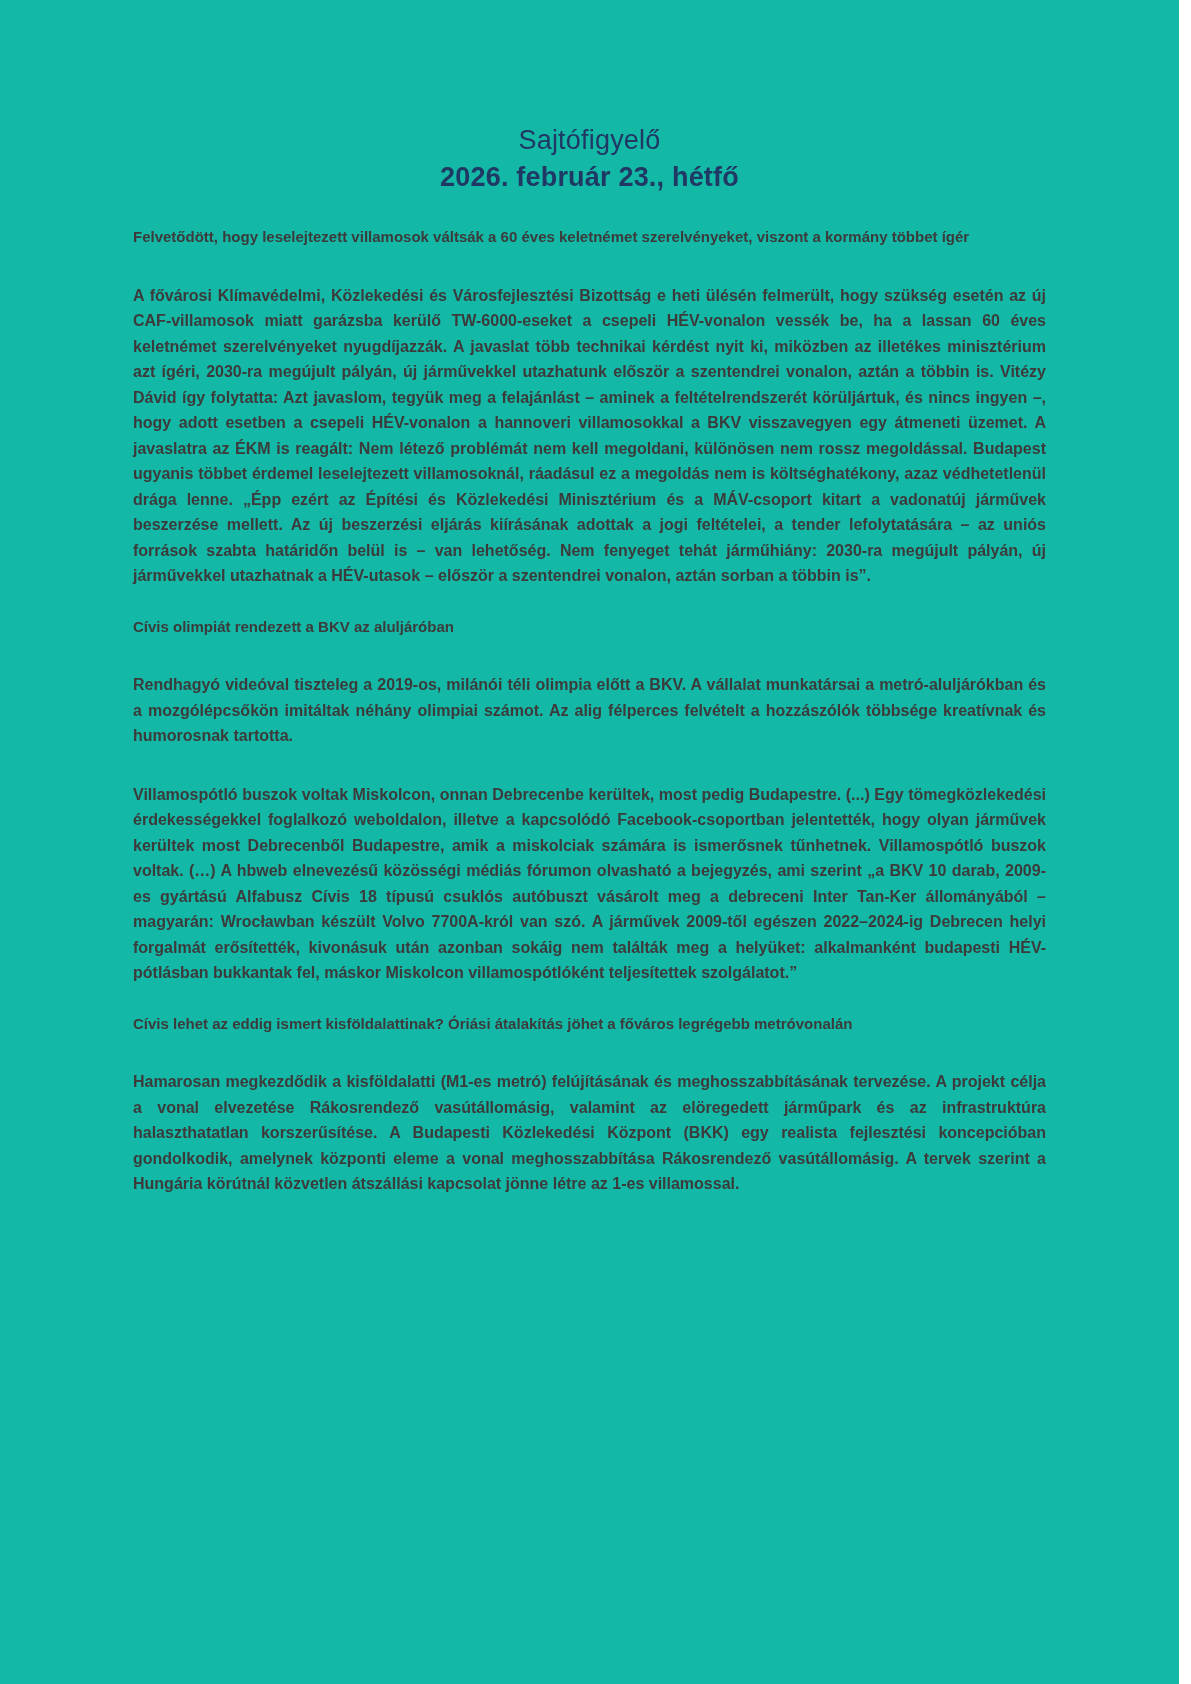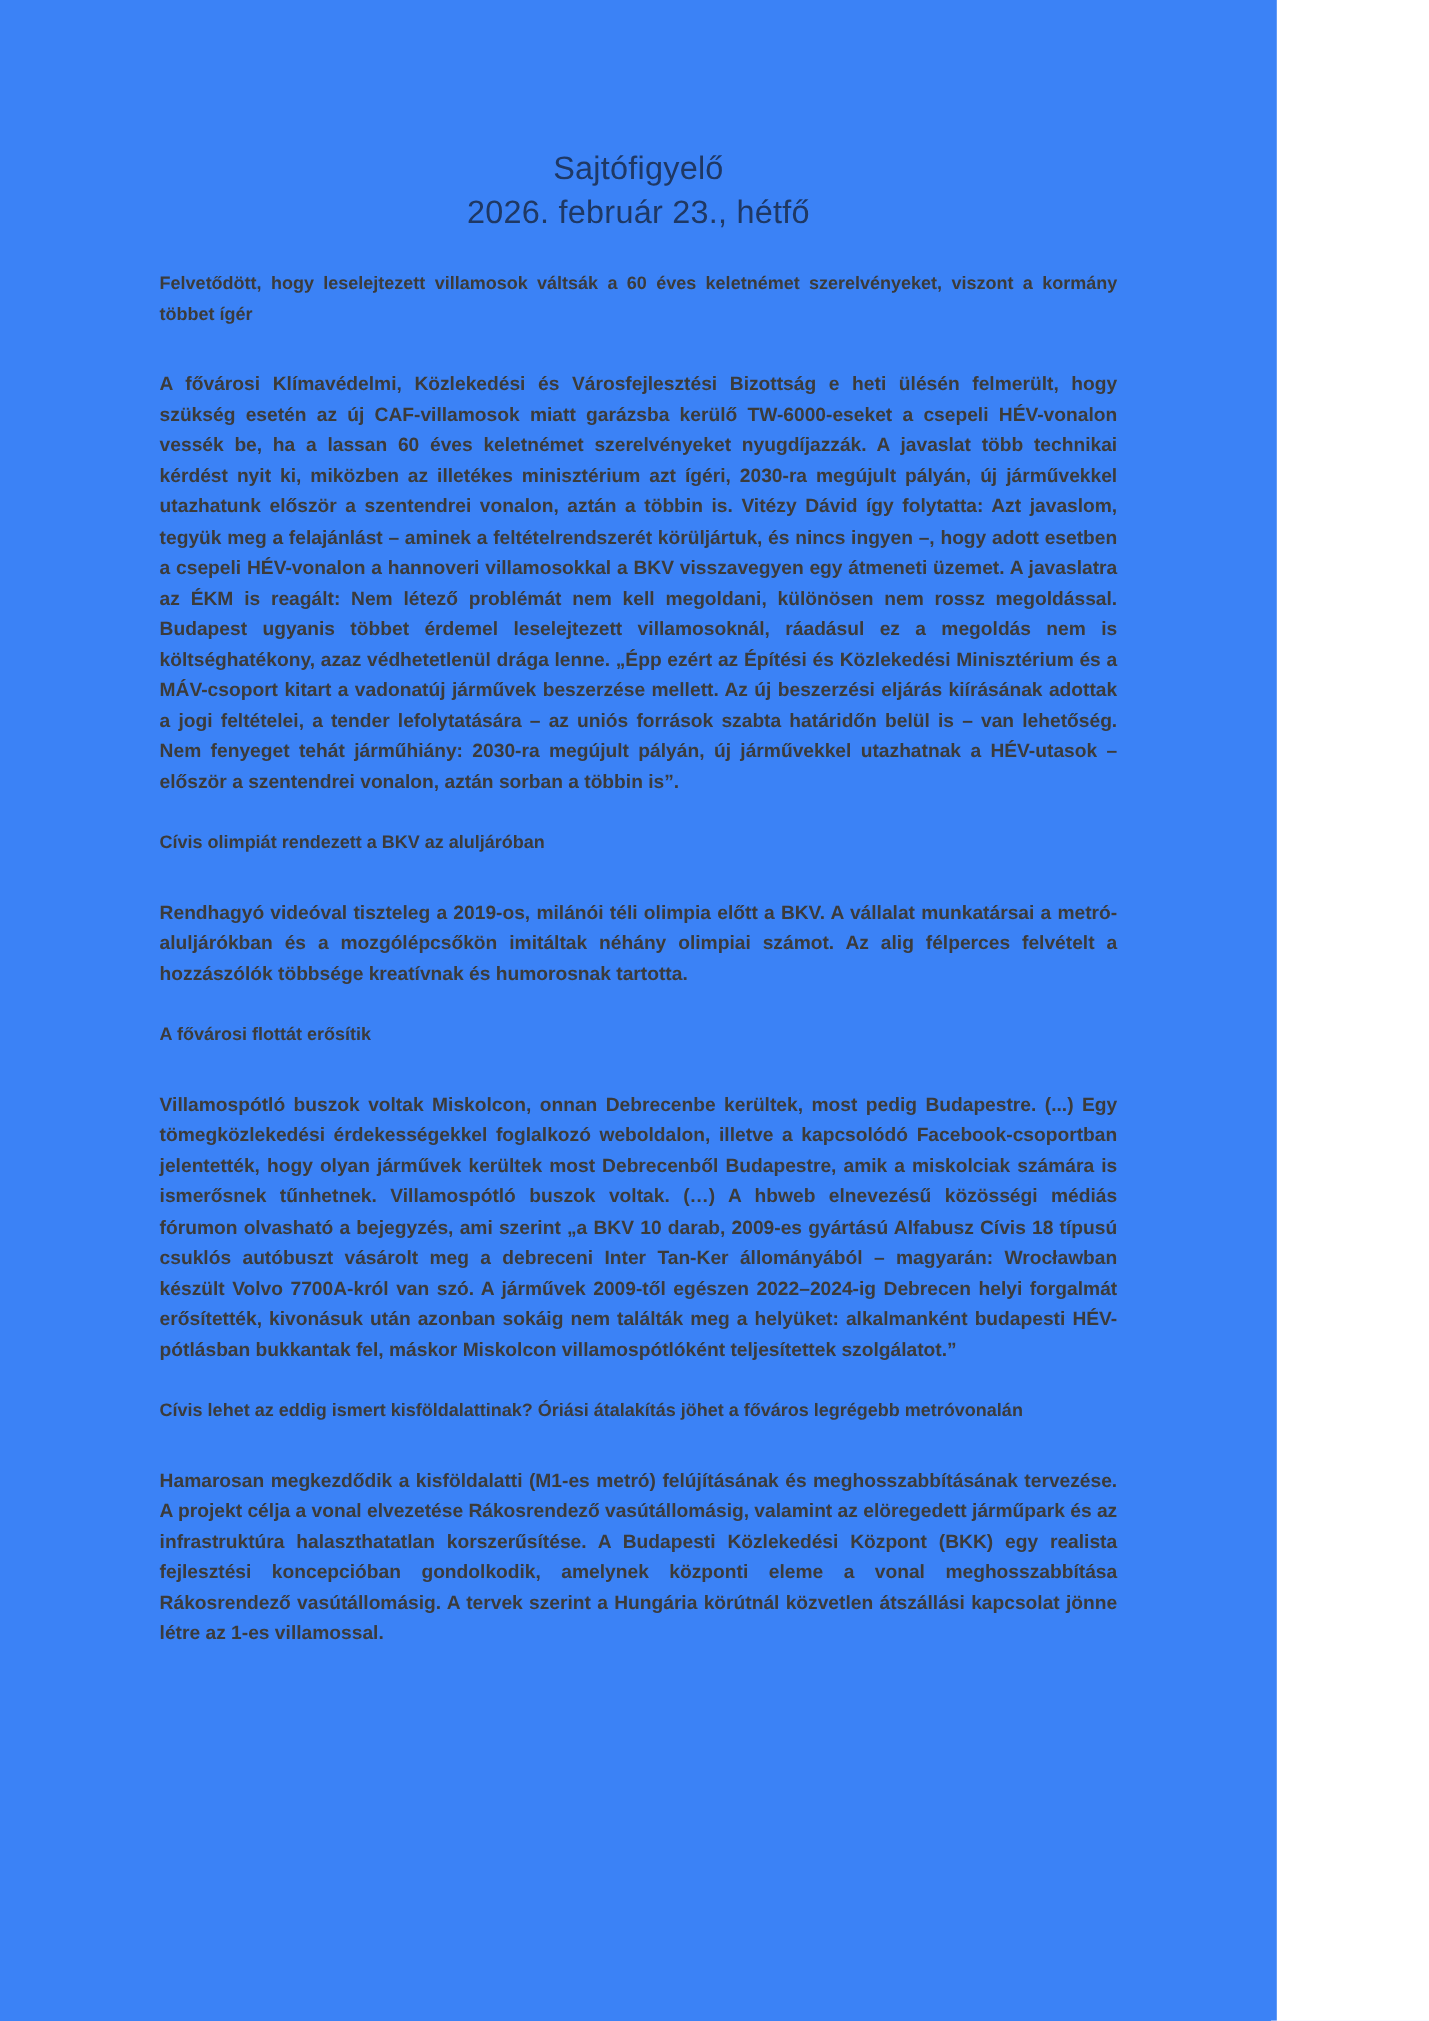--- a/index.html
+++ b/index.html
@@ -8,40 +8,40 @@
     background: #ffffff;
   }
   body {
     width: 1191px;
     height: 1684px;
     overflow: hidden;
     font-family: "Liberation Sans", "DejaVu Sans", sans-serif;
   }
   .page {
     box-sizing: border-box;
-    width: 1064px;
+    width: 1179px;
     height: 1684px;
     padding: 122px 133px 60px 133px;
-    background: #3b82f6;
+    background: #14b8a6;
   }
   .doc-title {
     margin: 0;
     text-align: center;
     color: #1f3864;
     font-size: 27px;
     font-weight: 500;
     line-height: 37px;
     letter-spacing: 0.2px;
   }
   .doc-date {
     margin: 0 0 28px 0;
     text-align: center;
     color: #1f3864;
     font-size: 27px;
-    font-weight: 400;
+    font-weight: 700;
     line-height: 37px;
     letter-spacing: 0.2px;
   }
   .section-heading {
     margin: 25px 0 25px 0;
     color: #3b3b3b;
     font-size: 15px;
     font-weight: 700;
     line-height: 25.5px;
     text-align: justify;
@@ -67,21 +67,20 @@
     <p class="section-heading">Felvetődött, hogy leselejtezett villamosok váltsák a 60 éves keletnémet szerelvényeket, viszont a kormány többet ígér</p>
     <p class="section-body">A fővárosi Klímavédelmi, Közlekedési és Városfejlesztési Bizottság e heti ülésén felmerült, hogy szükség esetén az új CAF-villamosok miatt garázsba kerülő TW-6000-eseket a csepeli HÉV-vonalon vessék be, ha a lassan 60 éves keletnémet szerelvényeket nyugdíjazzák. A javaslat több technikai kérdést nyit ki, miközben az illetékes minisztérium azt ígéri, 2030-ra megújult pályán, új járművekkel utazhatunk először a szentendrei vonalon, aztán a többin is. Vitézy Dávid így folytatta: Azt javaslom, tegyük meg a felajánlást – aminek a feltételrendszerét körüljártuk, és nincs ingyen –, hogy adott esetben a csepeli HÉV-vonalon a hannoveri villamosokkal a BKV visszavegyen egy átmeneti üzemet.  A javaslatra az ÉKM is reagált: Nem létező problémát nem kell megoldani, különösen nem rossz megoldással. Budapest ugyanis többet érdemel leselejtezett villamosoknál, ráadásul ez a megoldás nem is költséghatékony, azaz védhetetlenül drága lenne. „Épp ezért az Építési és Közlekedési Minisztérium és a MÁV-csoport kitart a vadonatúj járművek beszerzése mellett. Az új beszerzési eljárás kiírásának adottak a jogi feltételei, a tender lefolytatására – az uniós források szabta határidőn belül is – van lehetőség. Nem fenyeget tehát járműhiány: 2030-ra megújult pályán, új járművekkel utazhatnak a HÉV-utasok – először a szentendrei vonalon, aztán sorban a többin is”.</p>
   </section>
 
   <section>
     <p class="section-heading">Cívis olimpiát rendezett a BKV az aluljáróban</p>
     <p class="section-body">Rendhagyó videóval tiszteleg a 2019-os, milánói téli olimpia előtt a BKV. A vállalat munkatársai a metró-aluljárókban és a mozgólépcsőkön imitáltak néhány olimpiai számot. Az alig félperces felvételt a hozzászólók többsége kreatívnak és humorosnak tartotta.</p>
   </section>
 
   <section>
-    <p class="section-heading">A fővárosi flottát erősítik</p>
     <p class="section-body">Villamospótló buszok voltak Miskolcon, onnan Debrecenbe kerültek, most pedig Budapestre. (...) Egy tömegközlekedési érdekességekkel foglalkozó weboldalon, illetve a kapcsolódó Facebook-csoportban jelentették, hogy olyan járművek kerültek most Debrecenből Budapestre, amik a miskolciak számára is ismerősnek tűnhetnek. Villamospótló buszok voltak. (…) A hbweb elnevezésű közösségi médiás fórumon olvasható a bejegyzés, ami szerint „a BKV 10 darab, 2009-es gyártású Alfabusz Cívis 18 típusú csuklós autóbuszt vásárolt meg a debreceni Inter Tan-Ker állományából – magyarán: Wrocławban készült Volvo 7700A-król van szó. A járművek 2009-től egészen 2022–2024-ig Debrecen helyi forgalmát erősítették, kivonásuk után azonban sokáig nem találták meg a helyüket: alkalmanként budapesti HÉV-pótlásban bukkantak fel, máskor Miskolcon villamospótlóként teljesítettek szolgálatot.”</p>
   </section>
 
   <section>
     <p class="section-heading">Cívis lehet az eddig ismert kisföldalattinak? Óriási átalakítás jöhet a főváros legrégebb metróvonalán</p>
     <p class="section-body">Hamarosan megkezdődik a kisföldalatti (M1-es metró) felújításának és meghosszabbításának tervezése. A projekt célja a vonal elvezetése Rákosrendező vasútállomásig, valamint az elöregedett járműpark és az infrastruktúra halaszthatatlan korszerűsítése. A Budapesti Közlekedési Központ (BKK) egy realista fejlesztési koncepcióban gondolkodik, amelynek központi eleme a vonal meghosszabbítása Rákosrendező vasútállomásig. A tervek szerint a Hungária körútnál közvetlen átszállási kapcsolat jönne létre az 1-es villamossal.</p>
   </section>
 
 </div>
 

